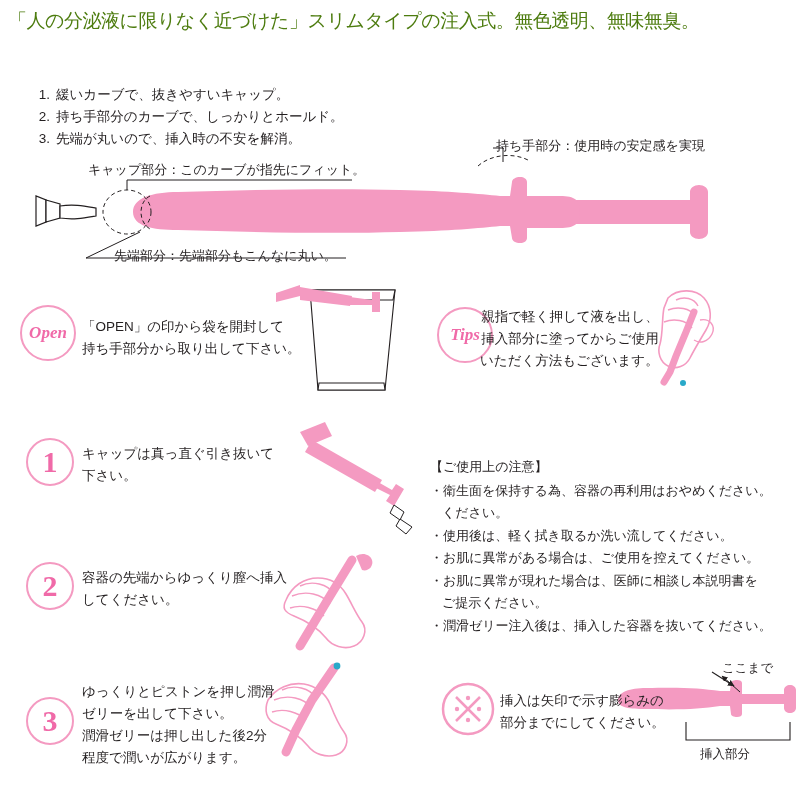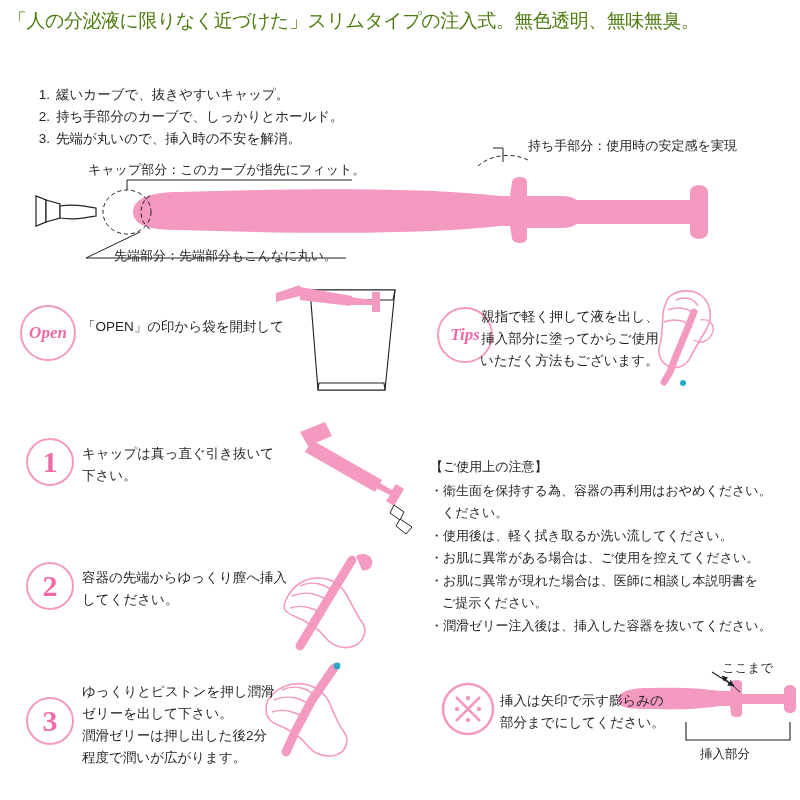--- a/index.html
+++ b/index.html
@@ -197,27 +197,28 @@
     <circle cx="468" cy="709" r="25" fill="none" stroke="#f49ac1" stroke-width="2.5"></circle>
     <line x1="456" y1="697" x2="480" y2="721" stroke="#f49ac1" stroke-width="2.5"></line>
     <line x1="480" y1="697" x2="456" y2="721" stroke="#f49ac1" stroke-width="2.5"></line>
     <circle cx="468" cy="698" r="2.2" fill="#f49ac1"></circle>
     <circle cx="457" cy="709" r="2.2" fill="#f49ac1"></circle>
     <circle cx="479" cy="709" r="2.2" fill="#f49ac1"></circle>
     <circle cx="468" cy="720" r="2.2" fill="#f49ac1"></circle>
   </g>
 </svg>
 
-<div class="abs caption" style="left:496px; top:136px;margin-left:32px;">持ち手部分：使用時の安定感を実現</div>
+<div class="abs caption" style="left:496px; top:136px;">持ち手部分：使用時の安定感を実現</div>
 <div class="abs caption" style="left:88px; top:160px;">キャップ部分：このカーブが指先にフィット。</div>
 <div class="abs caption" style="left:114px; top:246px;">先端部分：先端部分もこんなに丸い。</div>
 
 <div class="abs pink-circle-label word-circle" style="left:20px; top:305px;">Open</div>
 <div class="abs text-block" style="left:82px; top:316px;">
   <div>「OPEN」の印から袋を開封して</div>
+  <div>持ち手部分から取り出して下さい。</div>
 </div>
 
 <div class="abs pink-circle-label tips-circle" style="left:437px; top:307px;">Tips</div>
 <div class="abs text-block" style="left:480px; top:306px;text-align:right;">
   <div>親指で軽く押して液を出し、</div>
   <div>挿入部分に塗ってからご使用</div>
   <div>いただく方法もございます。</div>
 </div>
 
 <div class="abs pink-circle-label step-circle" style="left:26px; top:438px;">1</div>

